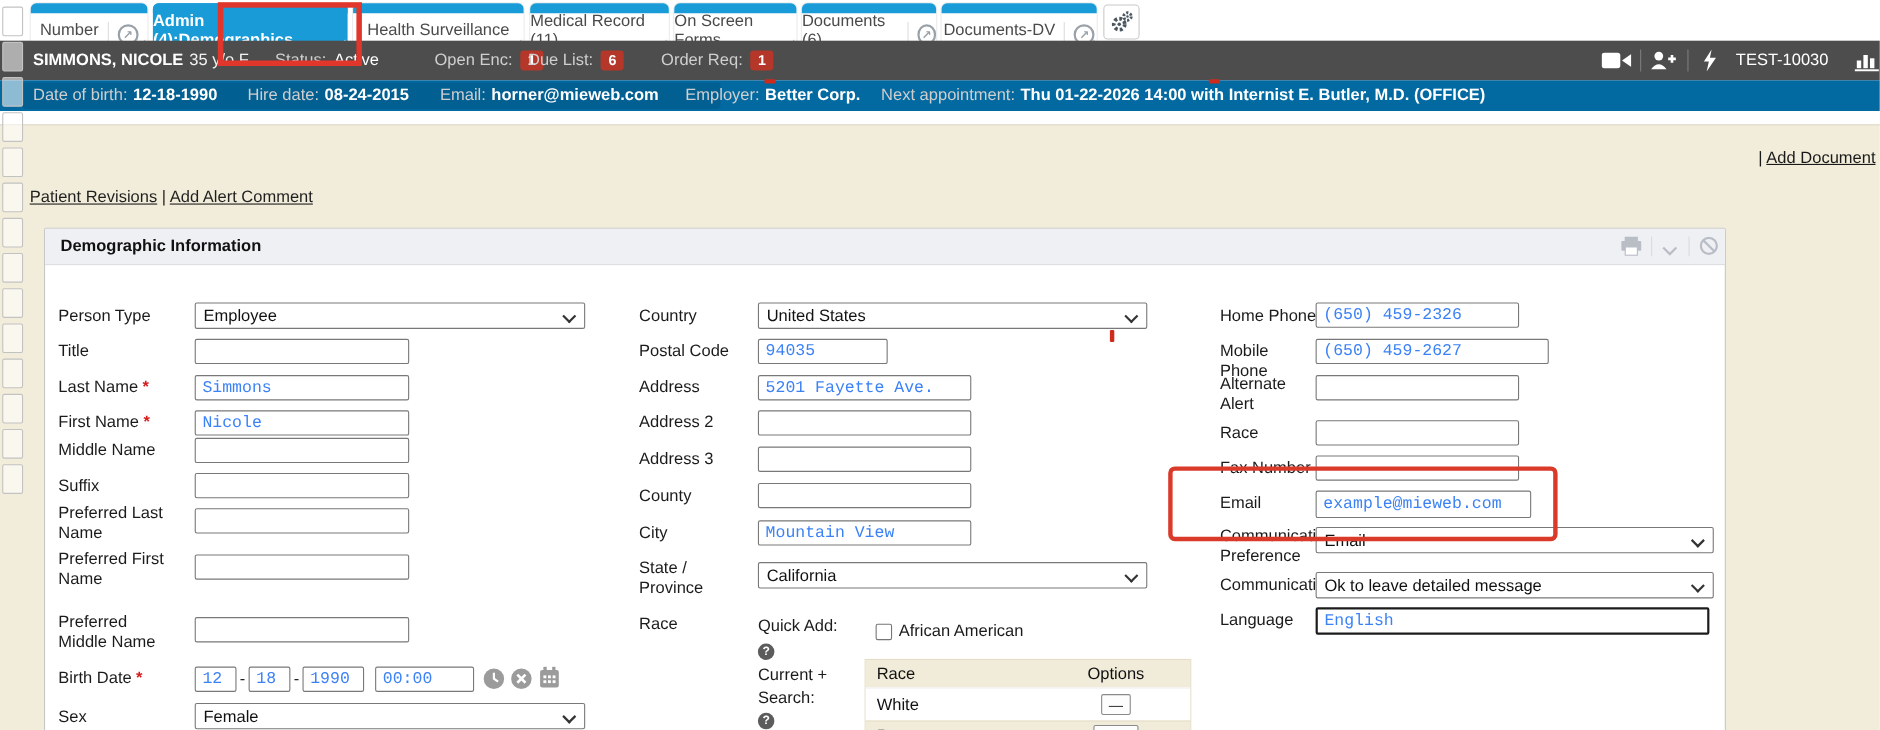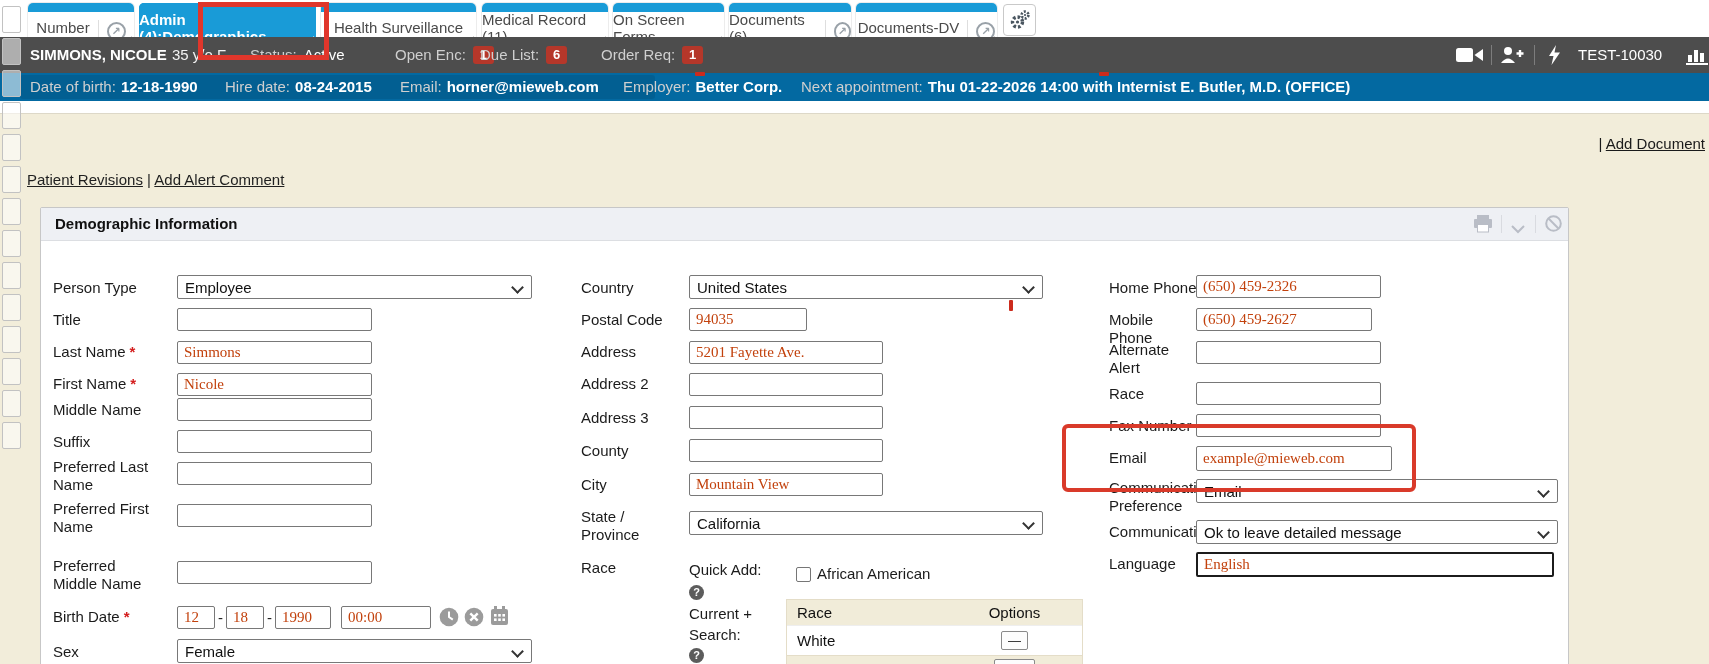--- a/index.html
+++ b/index.html
@@ -52,22 +52,22 @@
        border:1px solid #c7c7c7;border-radius:2px;box-sizing:border-box;}
   .phead{position:absolute;left:0;top:0;right:0;height:32px;background:#eef0f4;
        border-bottom:1px solid #dcdee2;}
   .ptitle{position:absolute;left:14px;top:7px;font-size:15px;font-weight:bold;color:#111;}
   .picon{position:absolute;top:7px;cursor:pointer;}
   .vline{position:absolute;top:7px;width:1px;height:18px;background:#d9dbe0;}
 
   .lbl{position:absolute;font-size:15px;color:#1b1b1b;line-height:18px;}
   .req{color:#d41e1e;font-weight:bold;margin-left:4px;}
   .inp{position:absolute;height:23px;border:1px solid #787878;border-radius:2px;
-       font-family:Liberation Serif, serif;font-size:15px;
-       padding:0 6px;box-sizing:border-box;background:#fff;color:#c2410c;}
+       font-family:Liberation Mono, monospace;font-size:15px;
+       padding:0 6px;box-sizing:border-box;background:#fff;color:#3b82f6;}
   .inp.thick{border:2px solid #1c1c1c;height:25px;}
   .sel{position:absolute;height:24px;border:1px solid #787878;border-radius:2px;background:#fff;
        box-sizing:border-box;font-size:15px;color:#111;padding:3px 24px 0 7px;cursor:pointer;
        white-space:nowrap;overflow:hidden;}
   .sel::after{content:"";position:absolute;right:9px;top:7px;width:7px;height:7px;
        border-right:2px solid #333;border-bottom:2px solid #333;transform:rotate(45deg);}
   .dash{position:absolute;font-size:15px;color:#222;}
   .help{display:inline-block;width:15px;height:15px;border-radius:50%;background:#5c5c5c;
        color:#fff;font-size:11px;font-weight:bold;text-align:center;line-height:15px;cursor:pointer;}
   .qa{position:absolute;font-size:15px;color:#1b1b1b;line-height:21px;}
@@ -369,21 +369,21 @@
       <div class="rt-add">
         <div class="rt-c1">Race</div>
         <div class="rt-c2"><button class="add-btn"><span>Add</span></button></div>
       </div>
     </div>
 
     <div class="lbl" style="left:1068px;top:71px;width:90px"><span>Home Phone</span></div>
     <input class="inp" style="left: 1155px; top: 67px; width: 185px;" value="(650) 459-2326">
 
     <div class="lbl" style="left:1068px;top:103px;width:90px"><span>Mobile Phone</span></div>
-    <input class="inp" style="left: 1155px; top: 100px; width: 176px;" value="(650) 459-2627">
+    <input class="inp" style="left: 1155px; top: 100px; width: 212px;" value="(650) 459-2627">
 
     <div class="lbl" style="left:1068px;top:133px;width:70px"><span>Alternate Alert</span></div>
     <input class="inp" style="left: 1155px; top: 133px; width: 185px;" value="">
 
     <div class="lbl" style="left:1068px;top:177px;width:90px"><span>Race</span></div>
     <input class="inp" style="left: 1155px; top: 174px; width: 185px;" value="">
 
     <div class="lbl" style="left:1068px;top:209px;width:90px"><span>Fax Number</span></div>
     <input class="inp" style="left: 1155px; top: 206px; width: 185px;" value="">
 

